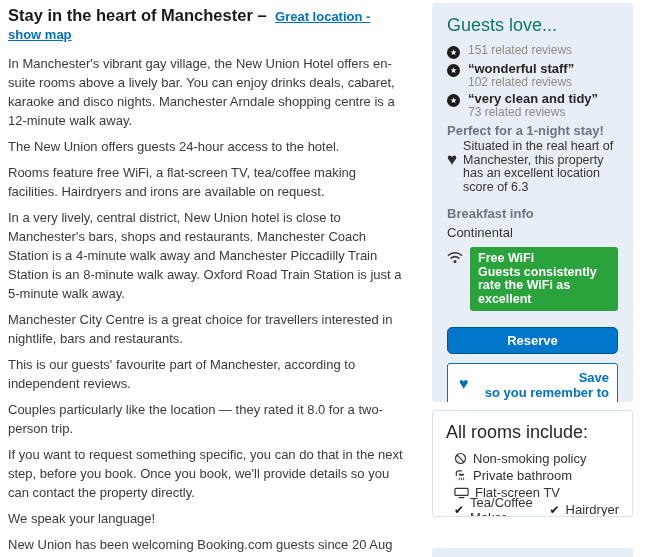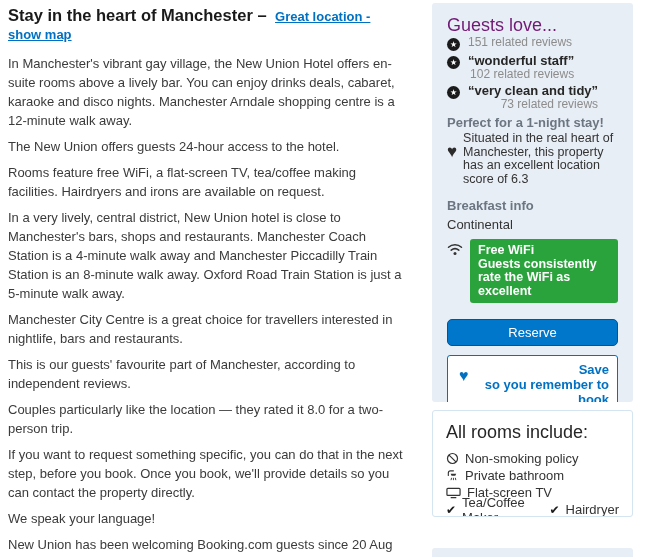--- a/index.html
+++ b/index.html
@@ -9,54 +9,54 @@
   
   .left-col { position:absolute; left:8px; top:6px; width:396px; }
   .headline { margin-bottom:11px; }
   .headline-title { font-size:16.5px; font-weight:bold; color:#1a1a1a; }
   .map-link { font-size:13px; font-weight:bold; color:#0071c2; text-decoration:underline; cursor:pointer; margin-left:4px; }
   p.desc { font-size:13px; line-height:19px; color:#3b3b3b; margin:0 0 7px; }
 
   
   .panel1 { position:absolute; left:432px; top:3px; width:201px; height:399px;
             background:#e8eef5; border-radius:3px; padding:12px 15px; overflow:hidden; }
-  .gl-title { font-size:18px; color:#701a75; font-weight:normal; }
+  .gl-title { font-size:18px; color:#0f766e; margin-bottom:8px; font-weight:normal; }
   .gl-item { display:flex; gap:8px; margin-bottom:3px; }
   .star-badge { width:13px; height:13px; background:#1b1b1b; border-radius:50%; color:#fff;
                 font-size:8px; display:flex; align-items:center; justify-content:center;
                 flex:none; margin-top:2px; }
   .gl-quote { font-size:13px; font-weight:bold; color:#262626; line-height:14px; }
-  .gl-reviews { font-size:12px; color:#8c8c8c; line-height:13px;text-align:right; }
+  .gl-reviews { font-size:12px; color:#8c8c8c; line-height:13px; }
   .section-title { font-size:13px; font-weight:bold; color:#6b7682; }
   .perfect { margin-top:4px; }
   .heart-row { display:flex; gap:6px; margin-top:2px; }
   .heart-icon { color:#2b2b2b; font-size:17px; line-height:1; margin-top:11px; flex:none; }
   .heart-text { font-size:12.5px; color:#333; line-height:13.5px; }
   .breakfast { margin-top:12px; }
   .breakfast-value { font-size:13px; color:#333; margin-top:4px; }
   .wifi-row { display:flex; gap:7px; margin-top:7px; align-items:flex-start;font-weight:bold; }
   .wifi-icon { margin-top:3px; flex:none; }
   .wifi-box { background:#2ba33c; color:#fff; font-size:12.5px; line-height:13.5px;
               padding:5px 8px; border-radius:3px; flex:1; }
   .reserve-btn { display:block; width:100%; margin-top:16px; background:#0077cb;
-                 border:1px solid #00568f; border-radius:5px; color:#fff; font-weight:normal;
+                 border:1px solid #00568f; border-radius:5px; color:#fff; font-weight:bold;
                  font-size:13px; padding:5px 0; text-align:center; cursor:pointer;
                  font-family:inherit; }
   .save-btn { position:relative; display:block; width:100%; margin-top:9px; background:#fff;
               border:1px solid #0071c2; border-radius:3px; padding:6px 8px 6px 30px;
               text-align:center; cursor:pointer; font-family:inherit; }
   .save-heart { position:absolute; left:11px; top:12px; color:#0071c2; font-size:16px; line-height:1; }
   .save-line { color:#0071c2; font-weight:bold; font-size:13px; line-height:15px;text-align:right; }
 
   
   .panel2 { position:absolute; left:432px; top:410px; width:201px; height:107px; background:#fff;
             border:1px solid #d4e4f0; border-radius:3px; padding:11px 13px; overflow:hidden; }
   .ri-title { font-size:18px; color:#262626; margin-bottom:7px; font-weight:normal; }
   .ri-item { display:flex; align-items:center; gap:6px; font-size:13px; color:#333;
-             height:17px; }
+             height:17px;margin-left:8px; }
   .ri-icon { flex:none; display:flex; align-items:center; }
   .check { color:#1a1a1a; font-size:12px; font-weight:bold; }
   .ri-pair { display:flex; align-items:center; gap:6px; }
   .ri-row2 { display:flex; gap:16px; }
 
   .bottom-strip { position:absolute; left:432px; top:548px; width:201px; height:9px;
                   background:#e8eef5; border-radius:3px 3px 0 0; }
 </style>
 </head>
 <body>

